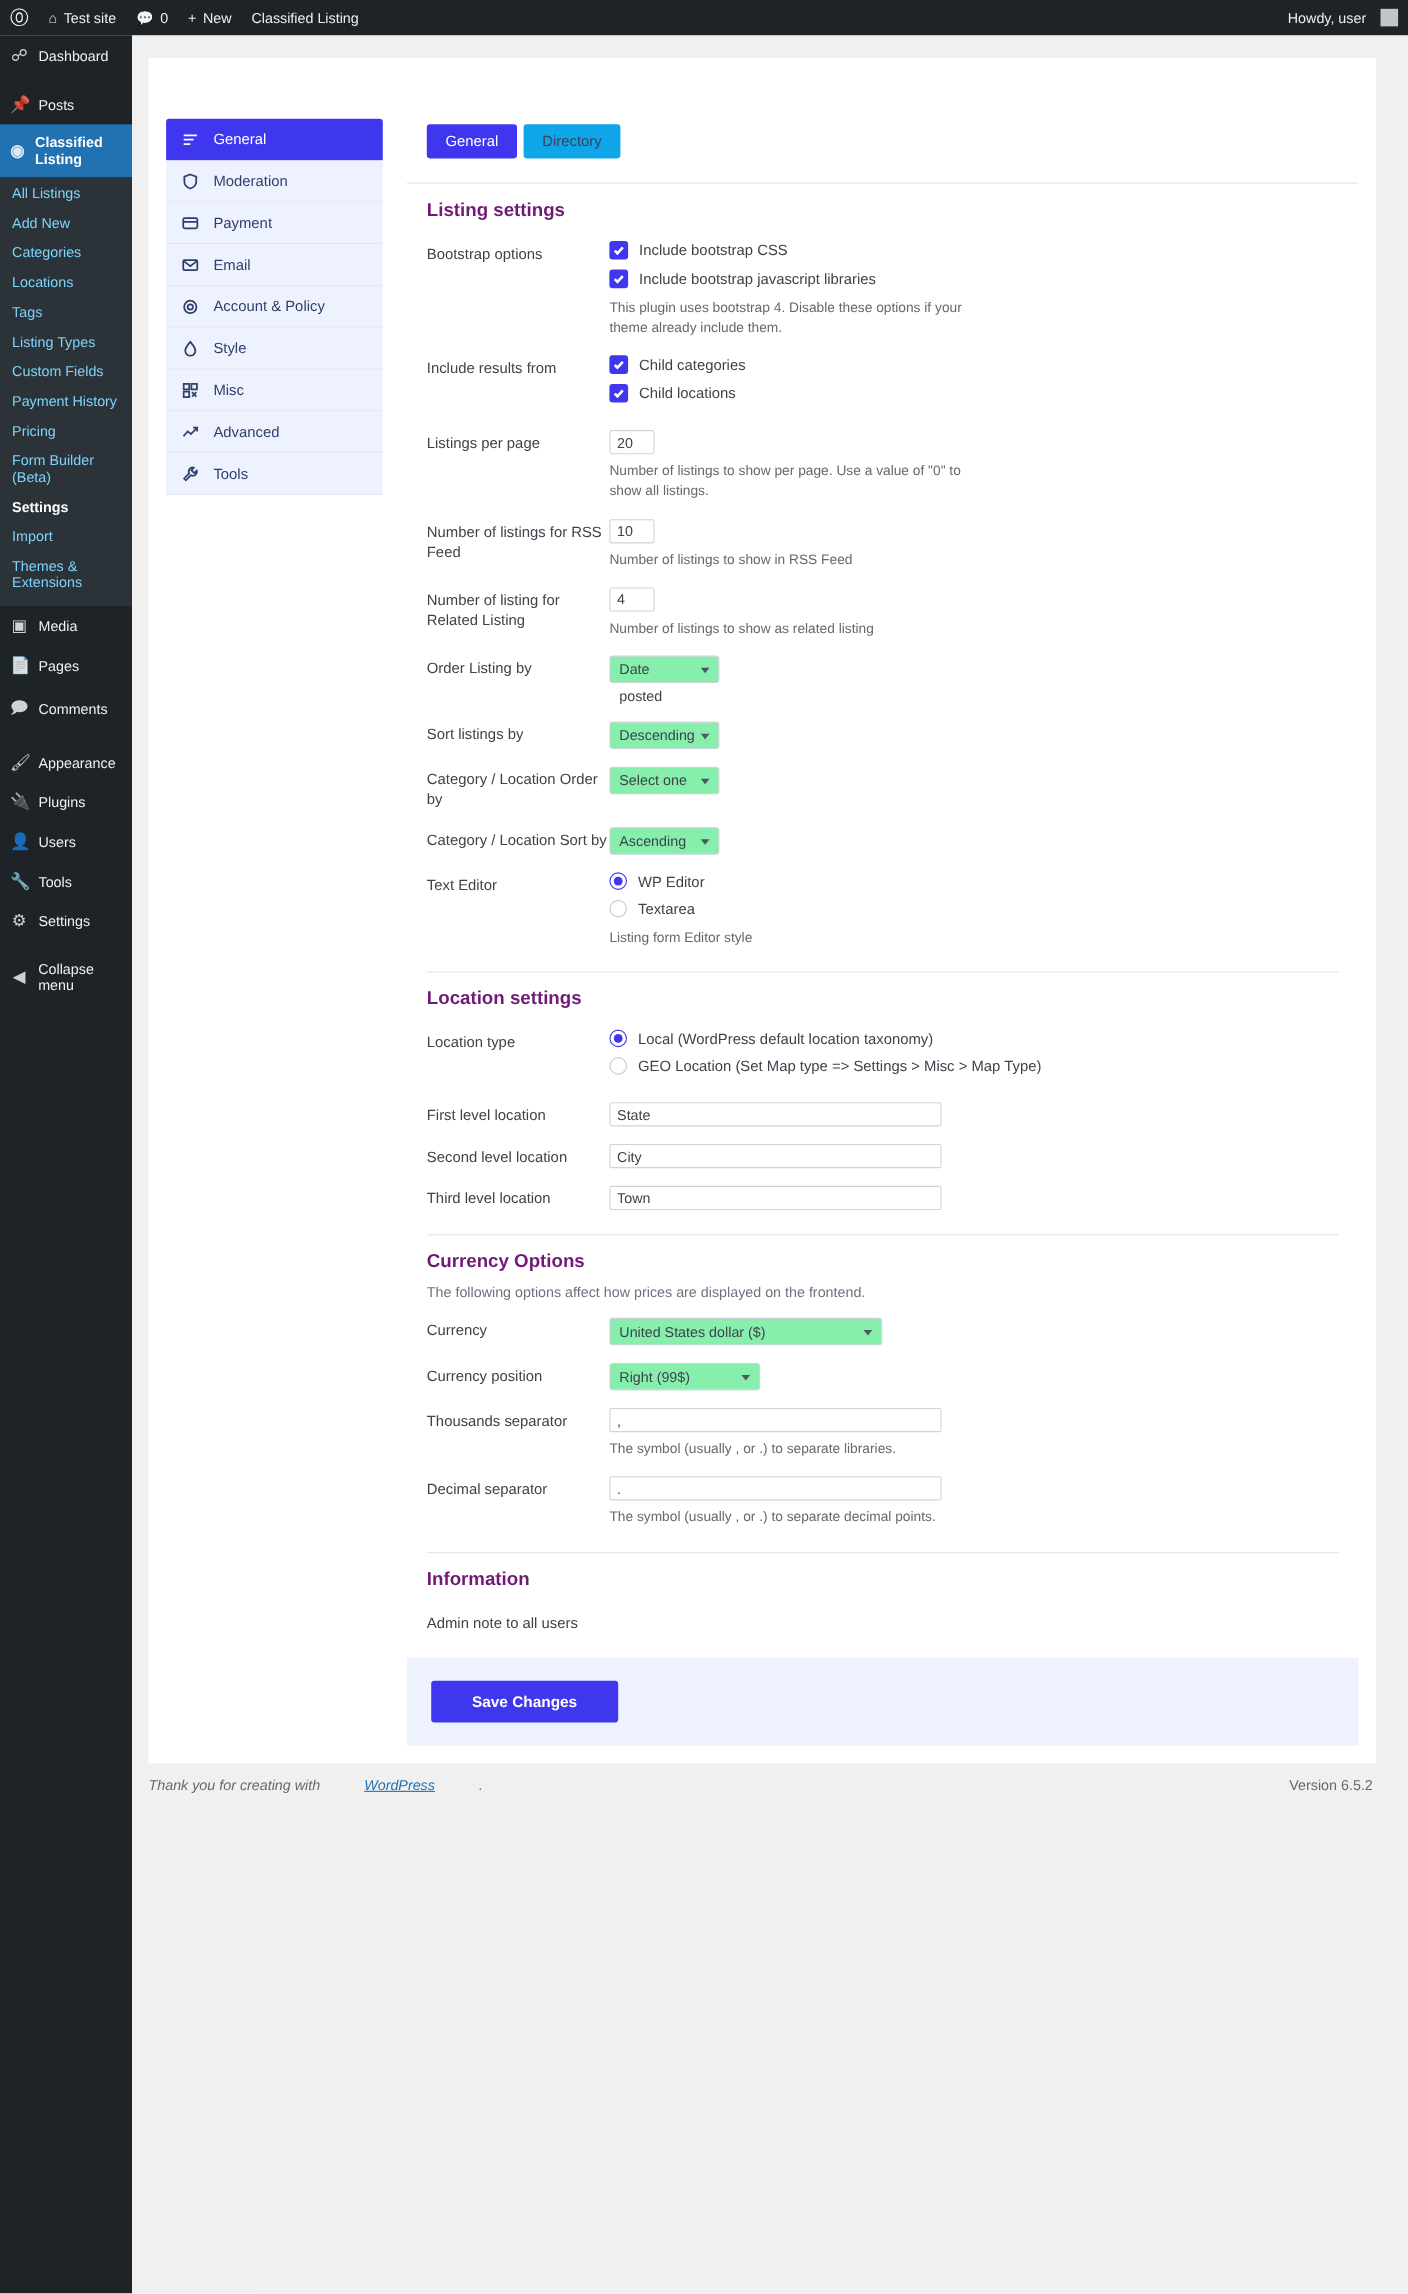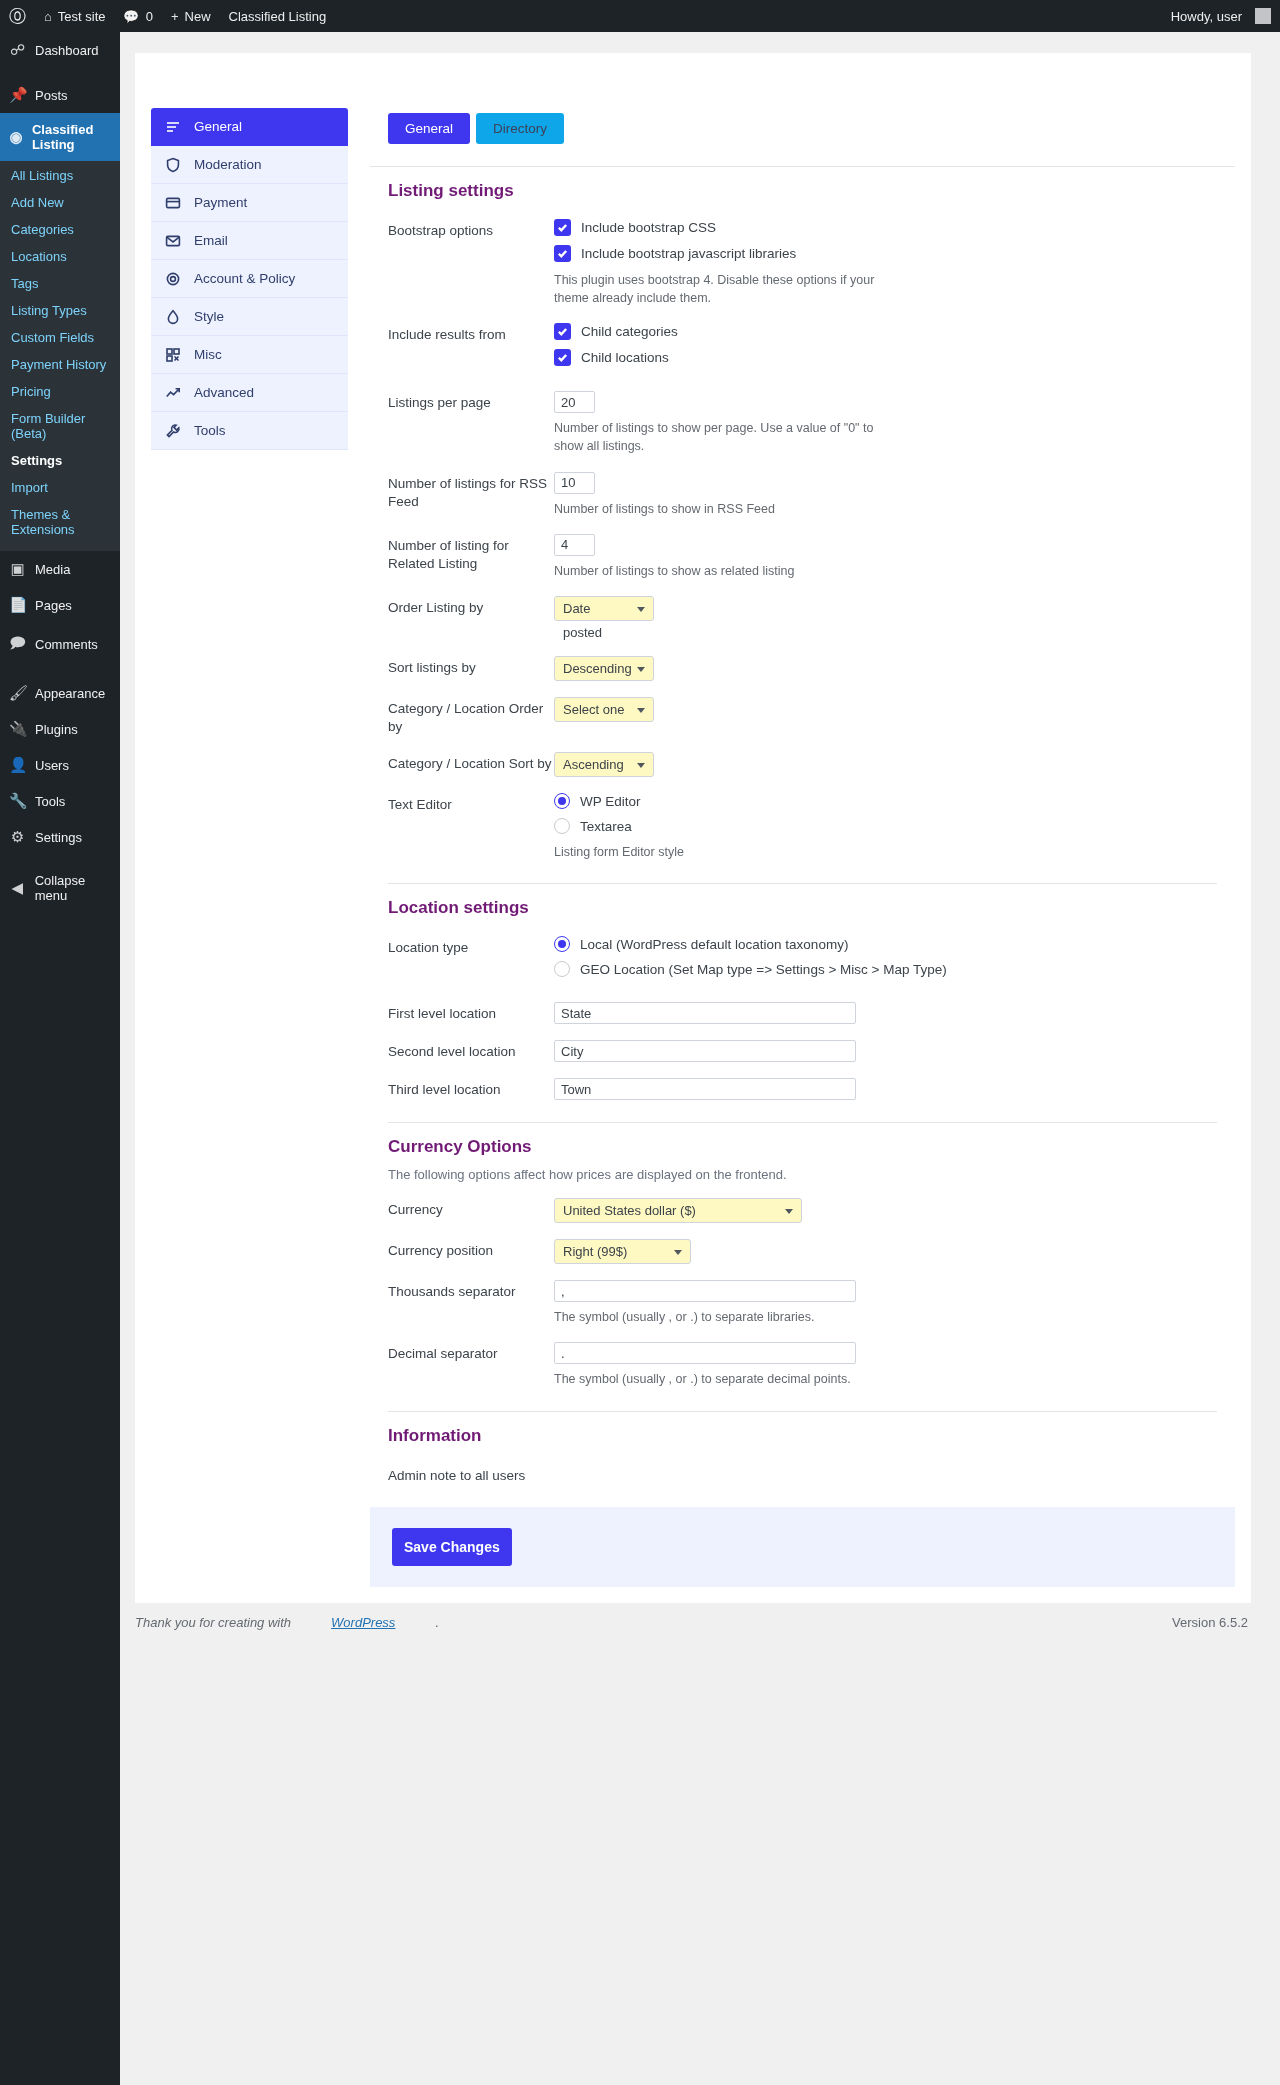--- a/index.html
+++ b/index.html
@@ -186,21 +186,21 @@
     padding: 0 6px;
     font-family: "Liberation Sans", sans-serif;
   }
   .num { width: 41px; height: 23px; }
   .wide { width: 302px; height: 23px; }
   .wide-alt { width: 302px; height: 23px; background: #f6f7ff; }
   .sel {
     position: relative;
     display: inline-block;
     border: 1px solid #cfd4dc;
-    background: #fef9c3;
+    background: #86efac;
     border-radius: 3px;
     height: 25px;
     font-size: 13px;
     color: #3c434a;
     padding: 0 26px 0 8px;
     line-height: 24px;
   }
   .sel .caret {
     position: absolute; right: 8px; top: 10px;
     width: 0; height: 0;
@@ -227,21 +227,21 @@
     margin: 22px 0 0;
     padding: 21px 22px;
   }
   .btn-primary {
     background: #3f37f0;
     color: #fff;
     border: none;
     border-radius: 3px;
     font-size: 14px;
     font-weight: bold;
-    padding: 11px 12px;
+    padding: 11px 37px;
     font-family: "Liberation Sans", sans-serif;
     cursor: pointer;
   }
 
   
   .wp-footer {
     margin-left: 120px;
     padding: 12px 32px 12px 15px;
     display: flex;
     align-items: center;

